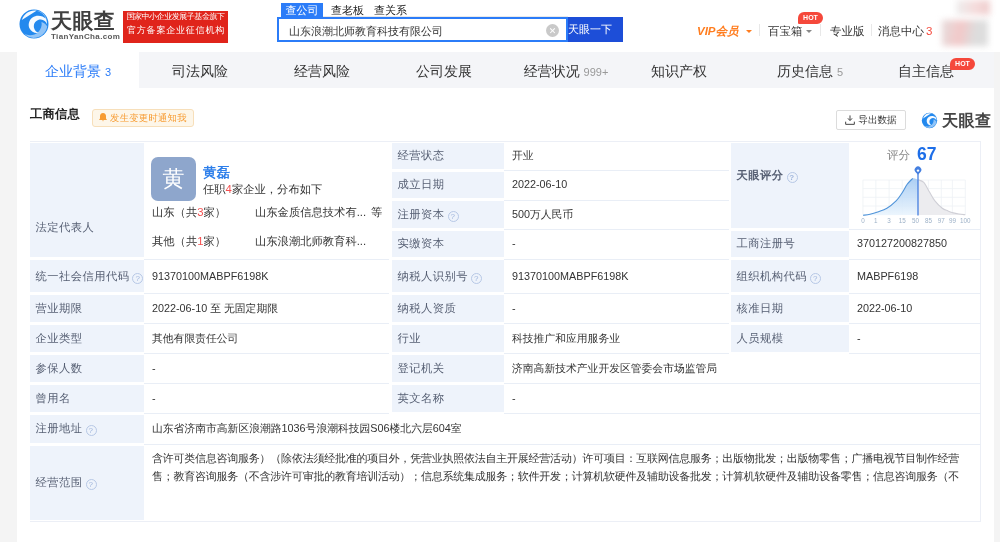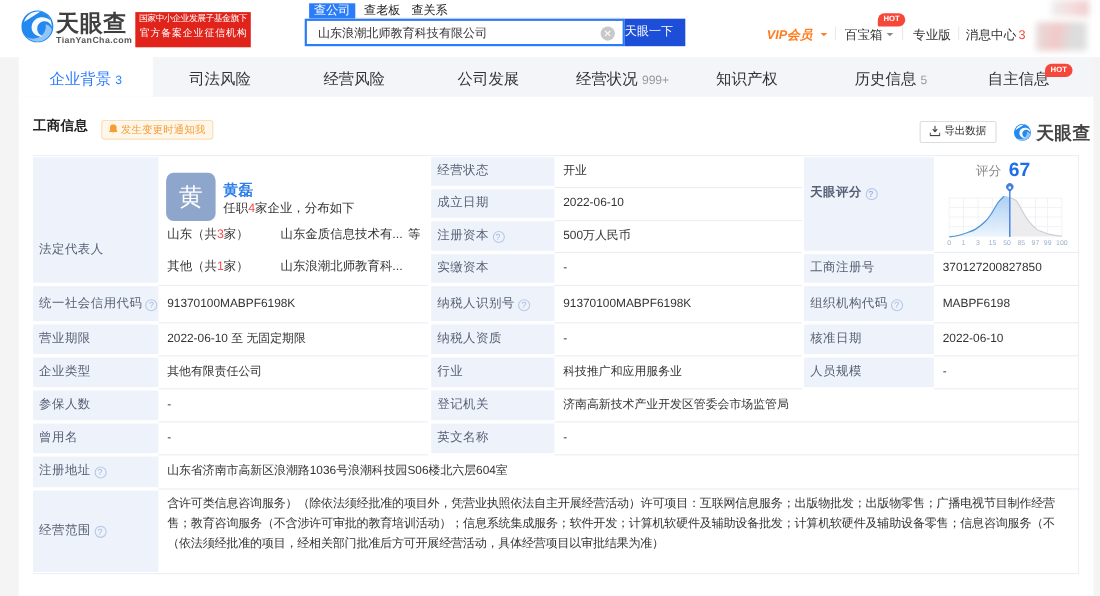--- a/index.html
+++ b/index.html
@@ -173,21 +173,20 @@
 <div class="abs" style="left:504px;top:413px;width:477px;height:1px;background:#e9eef6;"></div>
 <div class="abs" style="left:30px;top:414.5px;width:114px;height:28px;background:#eef3fb;"></div>
 <div class="lbl" style="left:35.5px;top:413px;height:31px;line-height:31px;">注册地址<span class="qm">?</span></div>
 <div class="val" style="left:152px;top:413px;height:31px;line-height:31px;">山东省济南市高新区浪潮路1036号浪潮科技园S06楼北六层604室</div>
 <div class="abs" style="left:144px;top:444px;width:837px;height:1px;background:#e9eef6;"></div>
 <div class="abs" style="left:30px;top:445.5px;width:114px;height:74.5px;background:#eef3fb;"></div>
 <div class="lbl" style="left:35.5px;top:444px;height:77.5px;line-height:77.5px;">经营范围<span class="qm">?</span></div>
 <div class="abs" style="left:152px;top:449px;width:807px;font-size:11px;letter-spacing:-0.25px;line-height:18px;color:#333;">
       <div style="text-align:justify;text-align-last:justify;">含许可类信息咨询服务）（除依法须经批准的项目外，凭营业执照依法自主开展经营活动）许可项目：互联网信息服务；出版物批发；出版物零售；广播电视节目制作经营</div>
       <div style="text-align:justify;text-align-last:justify;">售；教育咨询服务（不含涉许可审批的教育培训活动）；信息系统集成服务；软件开发；计算机软硬件及辅助设备批发；计算机软硬件及辅助设备零售；信息咨询服务（不</div>
-      <div>（依法须经批准的项目，经相关部门批准后方可开展经营活动，具体经营项目以审批结果为准）</div>
     </div>
 
 <div class="abs" style="left:151px;top:157px;width:45px;height:44px;border-radius:7px;background:#8ea6cc;color:#fff;font-size:22px;line-height:44px;text-align:center;">黄</div>
 <div class="abs" style="left:203px;top:164px;font-size:13.5px;font-weight:bold;color:#2e7fea;">黄磊</div>
 <div class="abs" style="left:203px;top:182px;font-size:11.3px;color:#333;">任职<span class="red">4</span>家企业，分布如下</div>
 <div class="abs" style="left:152px;top:205px;font-size:11.3px;color:#333;">山东（共<span class="red">3</span>家）</div>
 <div class="abs" style="left:255px;top:205px;font-size:11.3px;color:#333;">山东金质信息技术有...</div>
 <div class="abs" style="left:371px;top:205px;font-size:11.3px;color:#333;">等</div>
 <div class="abs" style="left:152px;top:234px;font-size:11.3px;color:#333;">其他（共<span class="red">1</span>家）</div>
 <div class="abs" style="left:255px;top:234px;font-size:11.3px;color:#333;">山东浪潮北师教育科...</div>

